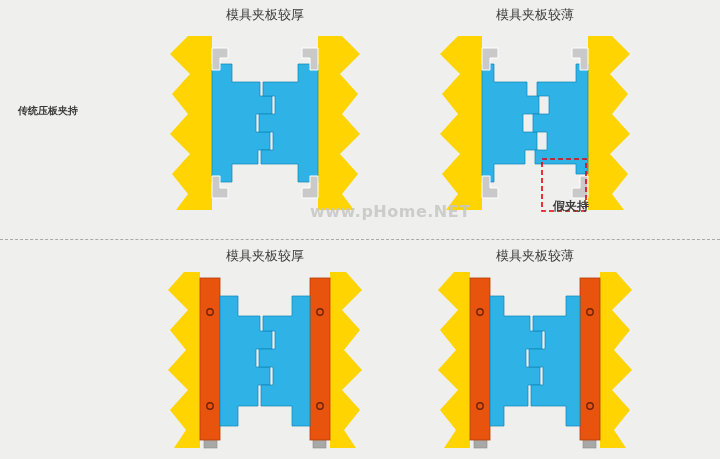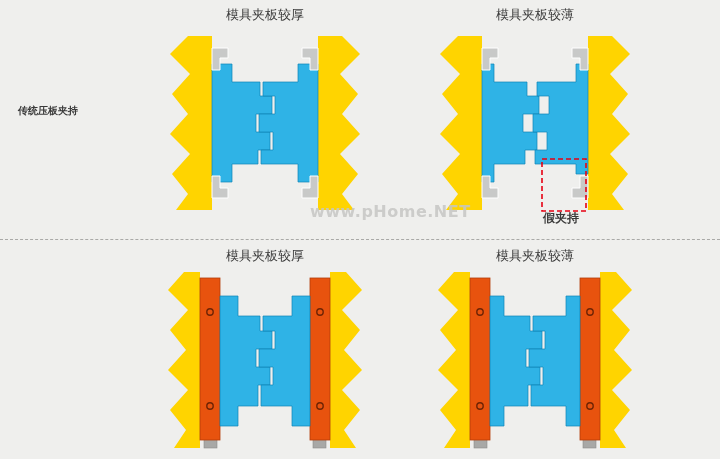--- a/index.html
+++ b/index.html
@@ -3,21 +3,21 @@
 <meta charset="utf-8">
 <style>
   html,body{margin:0;padding:0;}
   body{font-family:"DejaVu Sans","Liberation Sans",sans-serif;}
   #canvas{position:relative;width:720px;height:459px;background:var(--bg,#efefed);overflow:hidden;}
   .section-label{position:absolute;font-size:10px;font-weight:700;color:var(--text,#3a3a3a);white-space:nowrap;}
   .diagram-title{position:absolute;width:210px;text-align:center;font-size:13px;font-weight:400;color:var(--text,#3a3a3a);}
   .diagram{position:absolute;}
   .divider{position:absolute;left:0;top:239px;width:720px;height:0;border-top:1px dashed var(--divider,#a9a9a7);}
   .watermark{position:absolute;left:286px;top:202px;font-size:16px;font-weight:700;color:var(--watermark,#c6c6c4);opacity:.85;letter-spacing:.5px;margin-left:24px;}
-  .annotation{position:absolute;left:543px;top:210px;width:46px;text-align:left;font-size:12px;font-weight:600;color:var(--text,#3a3a3a);}
+  .annotation{position:absolute;left:543px;top:198px;width:46px;text-align:right;font-size:12px;font-weight:600;color:var(--text,#3a3a3a);}
   .platen{fill:var(--yellow,#ffd400);}
   .mold{fill:var(--cyan,#2fb3e6);stroke:#0f85b5;stroke-width:.7;}
   .clamp{fill:var(--gray,#c8c9c8);stroke:#ffffff;stroke-width:1;}
   .magnet{fill:var(--orange,#e8530e);stroke:#b33c08;stroke-width:.8;}
   .bolt{fill:var(--orange,#e8530e);stroke:#6e2405;stroke-width:1.4;}
   .foot{fill:#a8a8a6;stroke:#8b8b89;stroke-width:.6;}
   .false-box{fill:none;stroke:var(--red,#e60012);stroke-width:1.6;stroke-dasharray:5 3;}
 </style>
 </head>
 <body>

